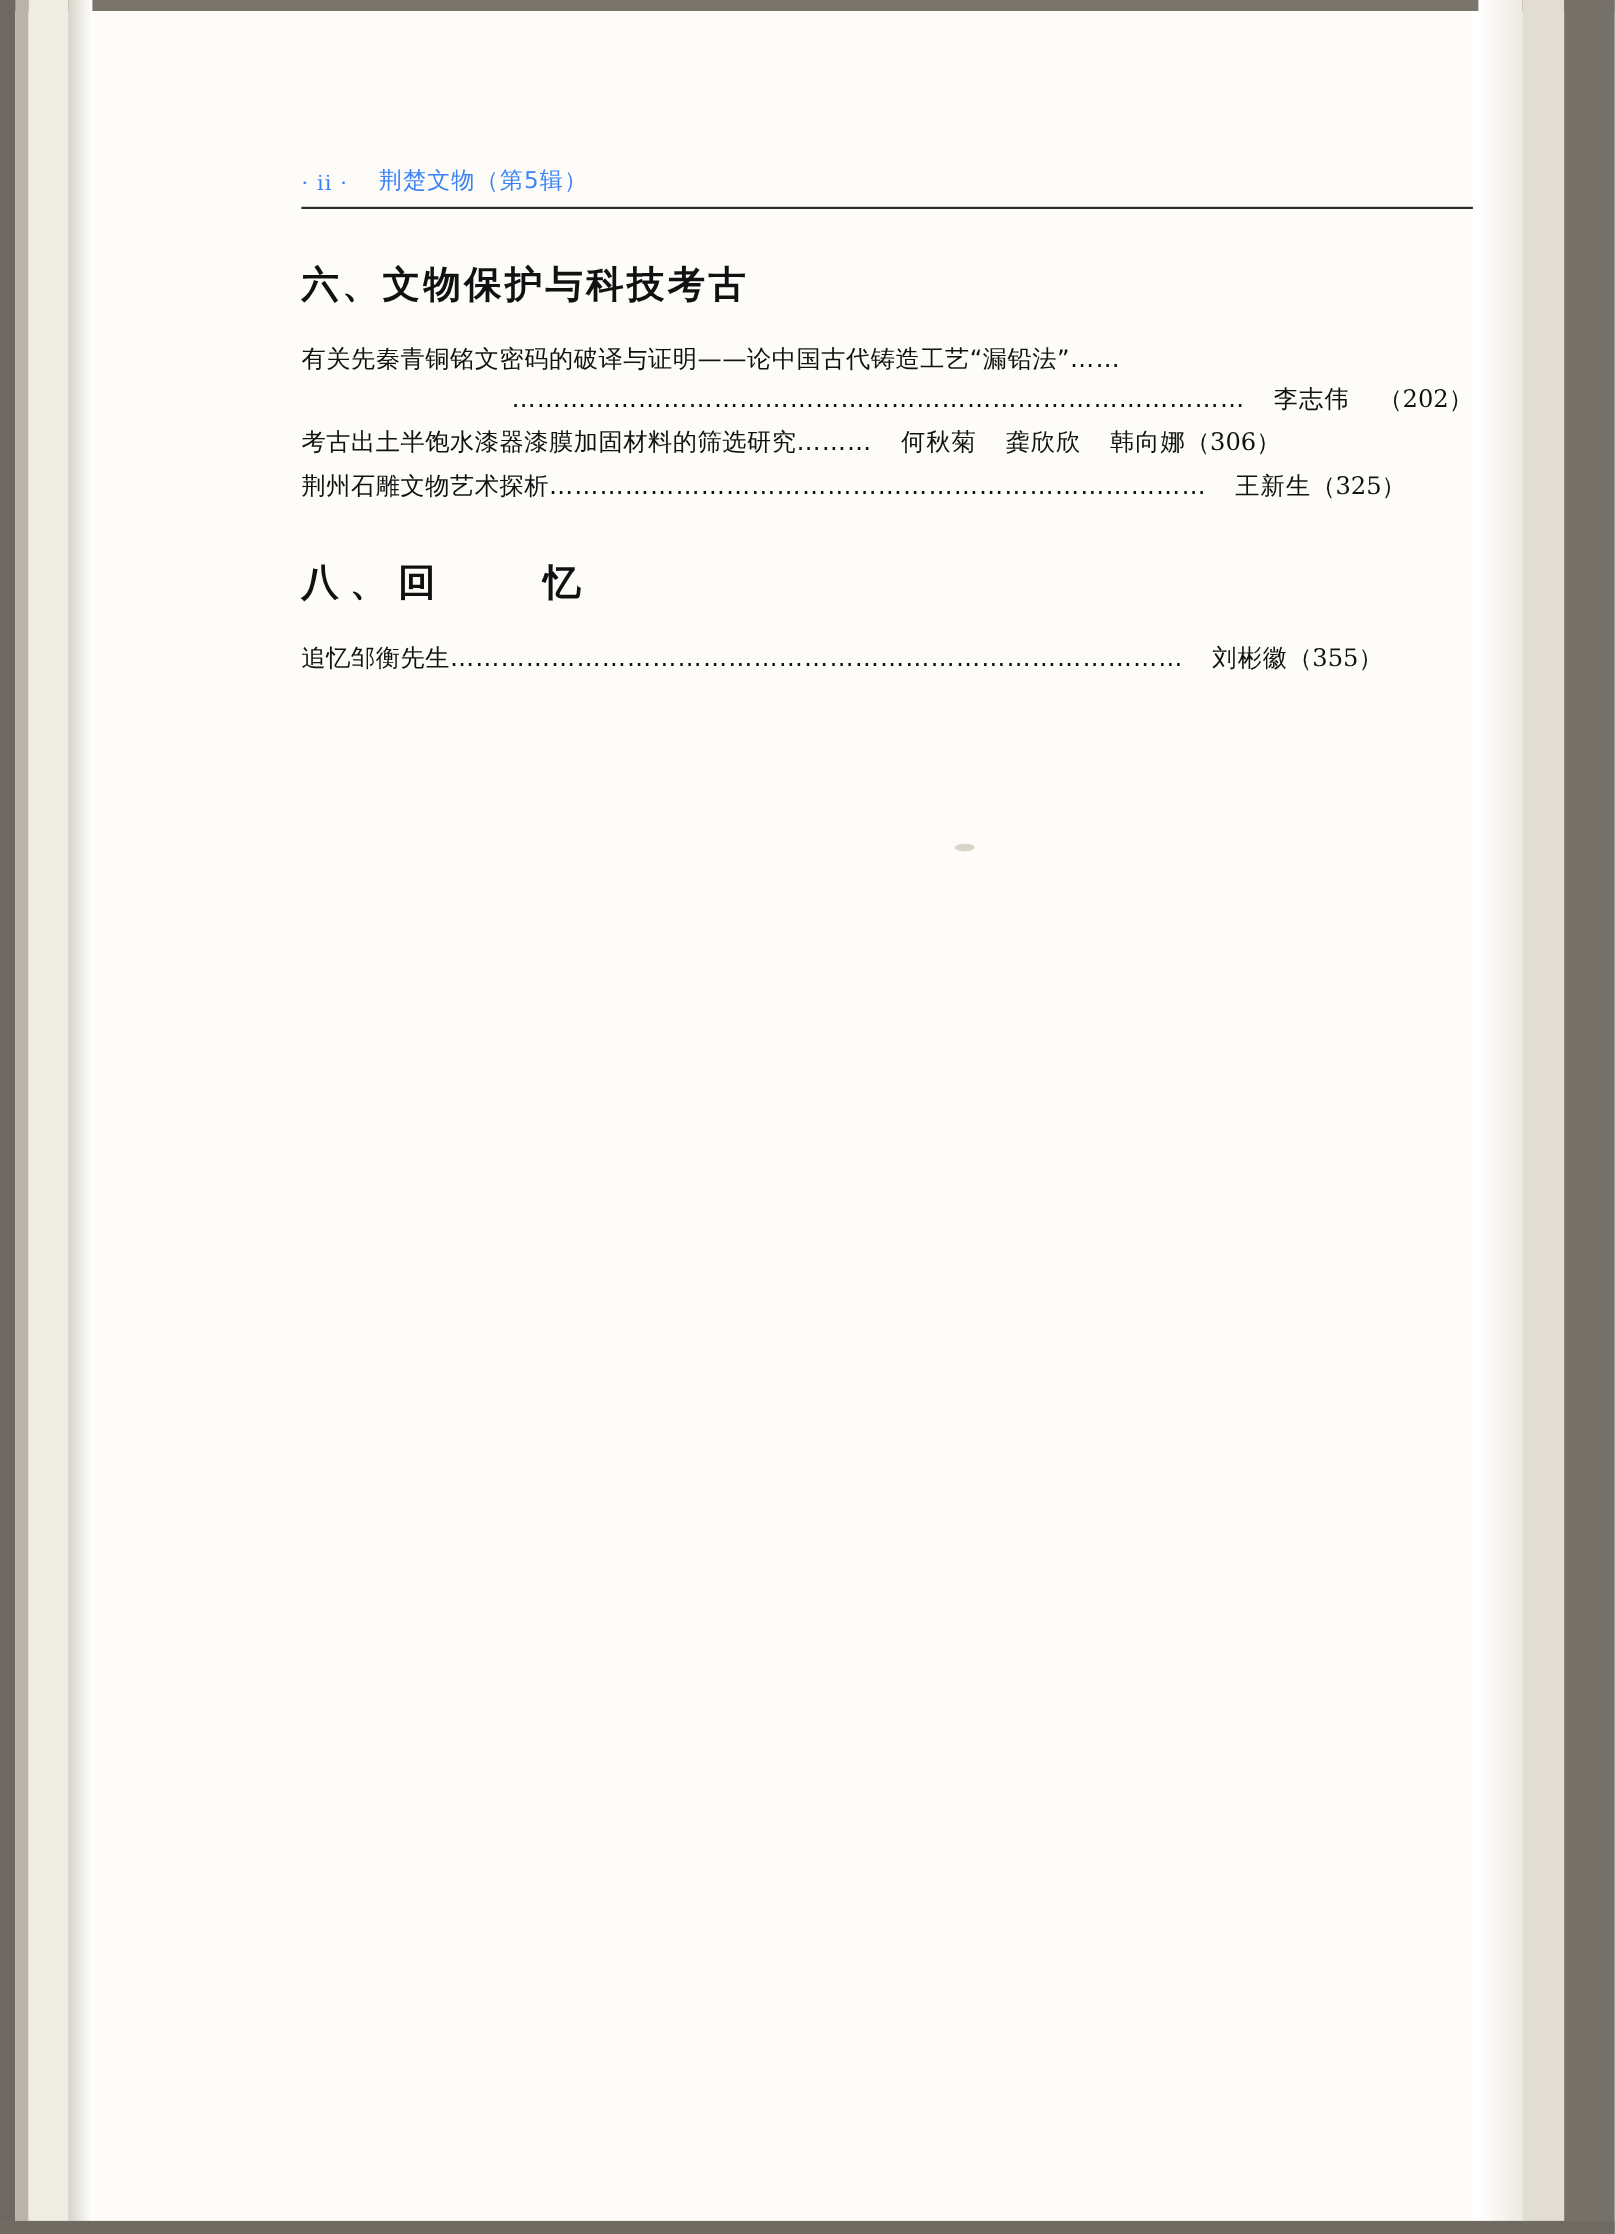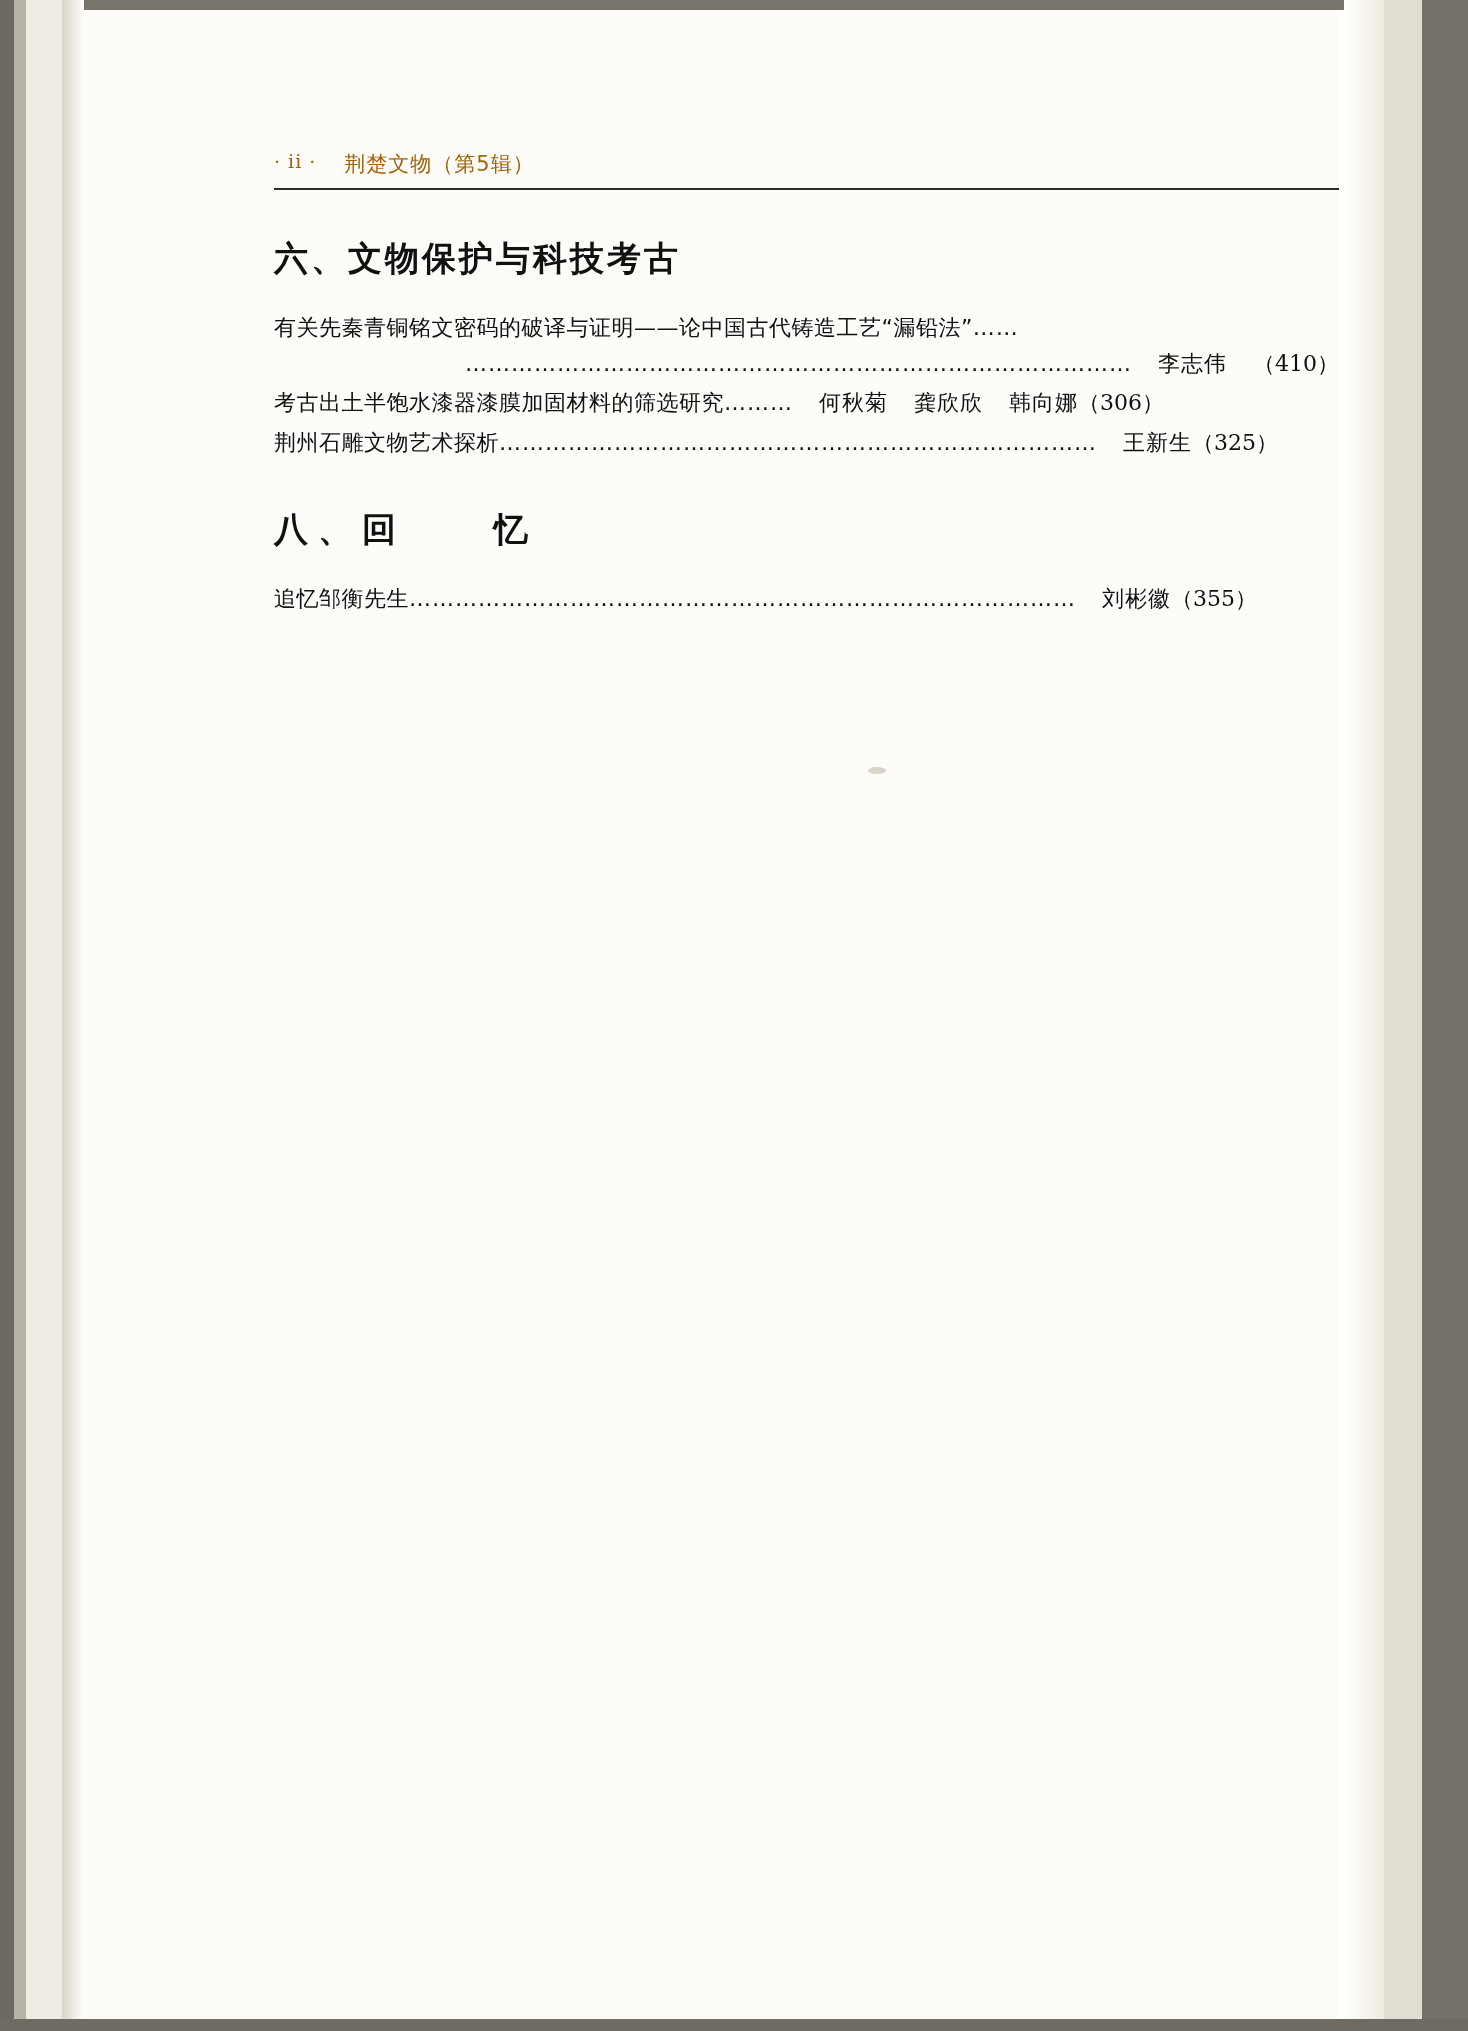--- a/index.html
+++ b/index.html
@@ -84,24 +84,24 @@
     position: absolute;
     left: 190px;
     top: 140px;
     width: 1110px;
     color: #1a1a1a;
   }
 
   
   .running-head {
     display: flex;
-    align-items: flex-start;
+    align-items: flex-end;
     font-size: 20px;
     letter-spacing: 1px;
-    color: #a16207;
+    color: #3b82f6;
     padding-bottom: 8px;
   }
   .running-head .folio {
     font-family: "DejaVu Serif", "Liberation Serif", serif;
     font-size: 19px;
     margin-right: 28px;
     white-space: nowrap;
   }
   .running-head .book-title {
     font-size: 21px;
@@ -189,21 +189,21 @@
       <div class="rule"></div>
 
       <h2 class="section">六、文物保护与科技考古</h2>
       <div class="toc-list">
 
         <div class="entry">
           <span class="line">
             <span class="title">有关先秦青铜铭文密码的破译与证明——论中国古代铸造工艺“漏铅法”</span><span class="leader">……</span>
           </span>
           <span class="line second">
-            <span class="leader">……………………………………………………………………………</span><span class="authors author">李志伟</span><span class="page-no author">（410）</span>
+            <span class="leader">……………………………………………………………………………</span><span class="authors author">李志伟</span><span class="page-no author">（202）</span>
           </span>
         </div>
 
 
         <div class="entry">
           <span class="line">
             <span class="title">考古出土半饱水漆器漆膜加固材料的筛选研究</span><span class="leader">………</span><span class="authors author">何秋菊</span><span class="authors author">龚欣欣</span><span class="authors author">韩向娜</span><span class="page-no">（306）</span>
           </span>
         </div>
 

